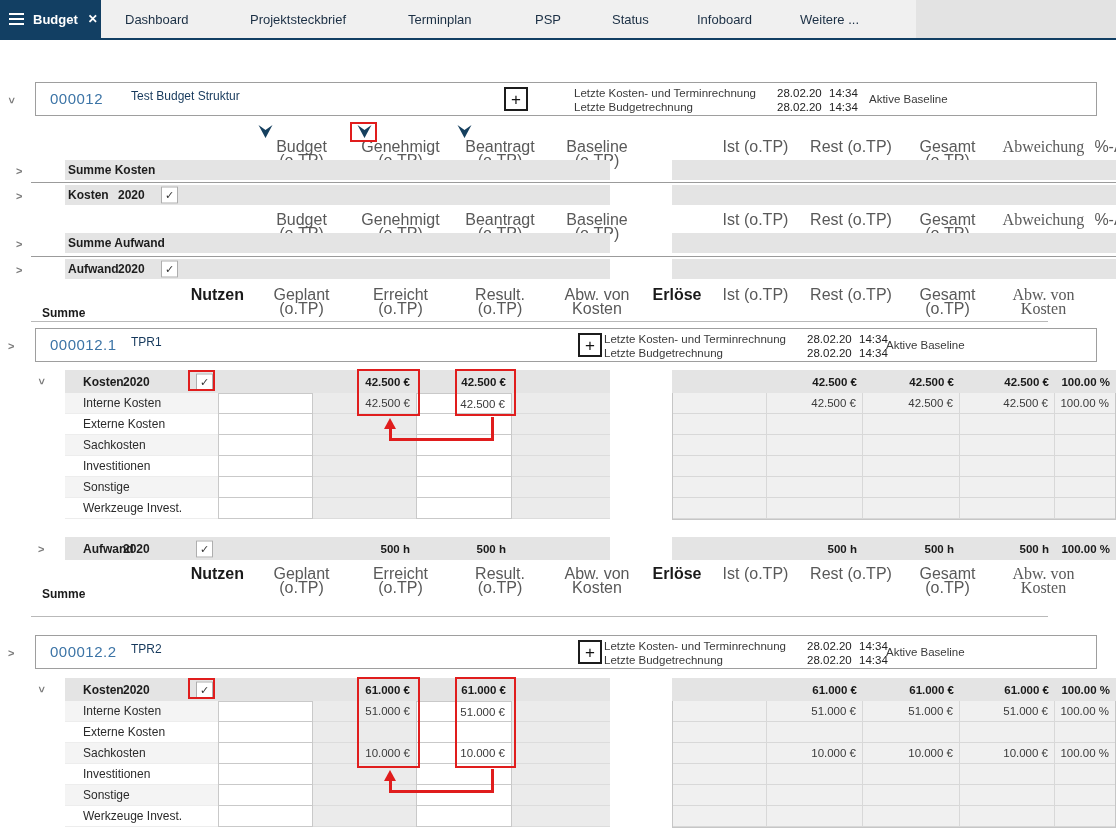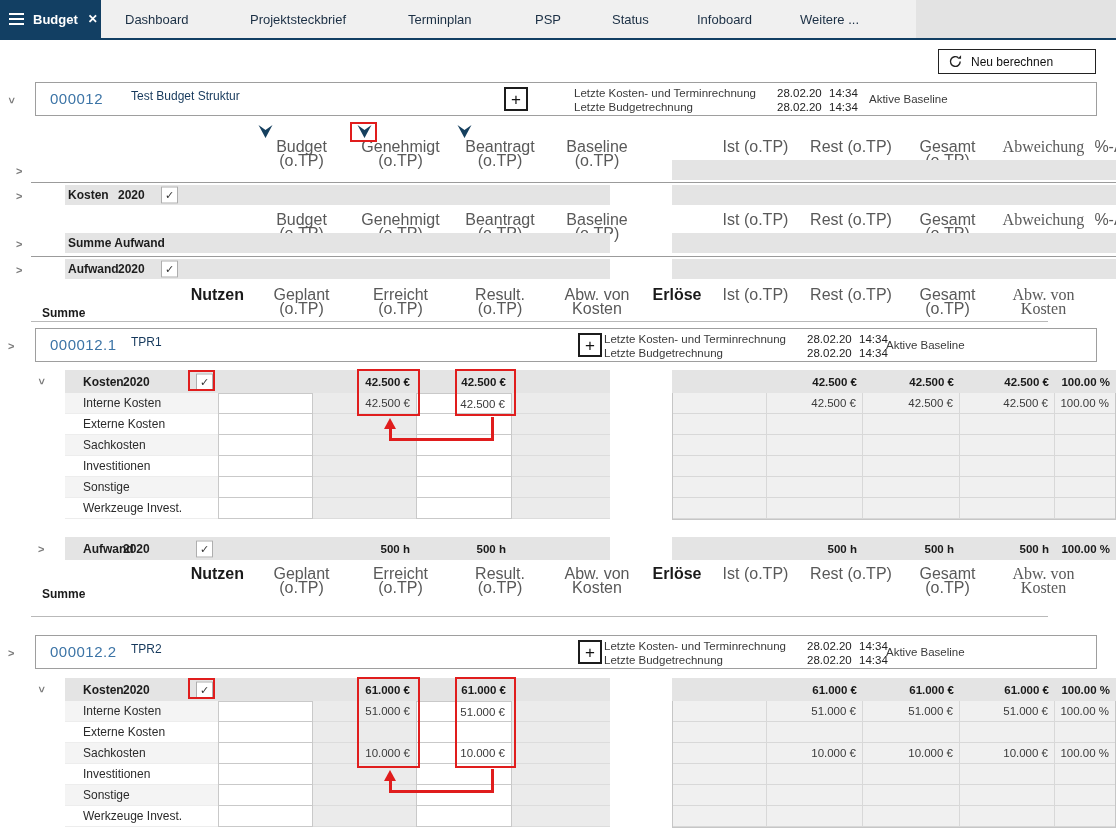--- a/index.html
+++ b/index.html
@@ -114,27 +114,20 @@
     </div>
     <span class="nav-tab" style="left:125px">Dashboard</span>
     <span class="nav-tab" style="left:250px">Projektsteckbrief</span>
     <span class="nav-tab" style="left:408px">Terminplan</span>
     <span class="nav-tab" style="left:535px">PSP</span>
     <span class="nav-tab" style="left:612px">Status</span>
     <span class="nav-tab" style="left:697px">Infoboard</span>
     <span class="nav-tab" style="left:800px">Weitere ...</span>
   </div>
 
-  <div class="btn-recalc">
-    <svg width="15" height="15" viewBox="0 0 16 16">
-      <path d="M13 8a5.2 5.2 0 1 1-1.9-4" fill="none" stroke="#222" stroke-width="1.5"></path>
-      <path d="M13.9 1.2 L13.9 5 L10.2 5 Z" fill="#222"></path>
-    </svg>
-    <span>Neu berechnen</span>
-  </div>
 
   <span class="chev open" style="left:8px;top:95px">&gt;</span>
   <div class="sec-box" style="top:82px">
     <span class="sec-id">000012</span>
     <span class="sec-title">Test Budget Struktur</span>
     <div class="btn-plus" style="left:468px">+</div>
     <div class="info" style="left:538px">
       <span>Letzte Kosten- und Terminrechnung</span>
       <span class="d">28.02.20</span>
       <span class="d">14:34</span>
@@ -169,20 +162,25 @@
     <span class="w-ba">Baseline (o.TP)</span>
     <span class="w-gap"></span>
     <span class="w-ist">Ist (o.TP)</span>
     <span class="w-rest">Rest (o.TP)</span>
     <span class="w-ges">Gesamt (o.TP)</span>
     <span class="w-abw">Abweichung</span>
     <span class="w-p">%-Abw.</span>
   </div>
 
   <span class="chev" style="left:16px;top:166px">&gt;</span>
+  <div class="bandL" style="top:160px;height:20px">
+    <div class="band-label" style="width:545px">
+        <span class="blbl" style="left:3px">Summe Kosten</span>
+      </div>
+  </div>
   <div class="bandR" style="top:160px;height:20px"></div>
 
   <div class="sepline" style="top:182px;width:1085px"></div>
 
   <span class="chev" style="left:16px;top:191px">&gt;</span>
   <div class="bandL" style="top:185px;height:20px">
     <div class="band-label" style="width:545px">
       <span class="blbl" style="left:3px">Kosten</span>
       <span class="blbl" style="left:53px">2020</span>
       <span class="cbx" style="left:96px">✓</span>

